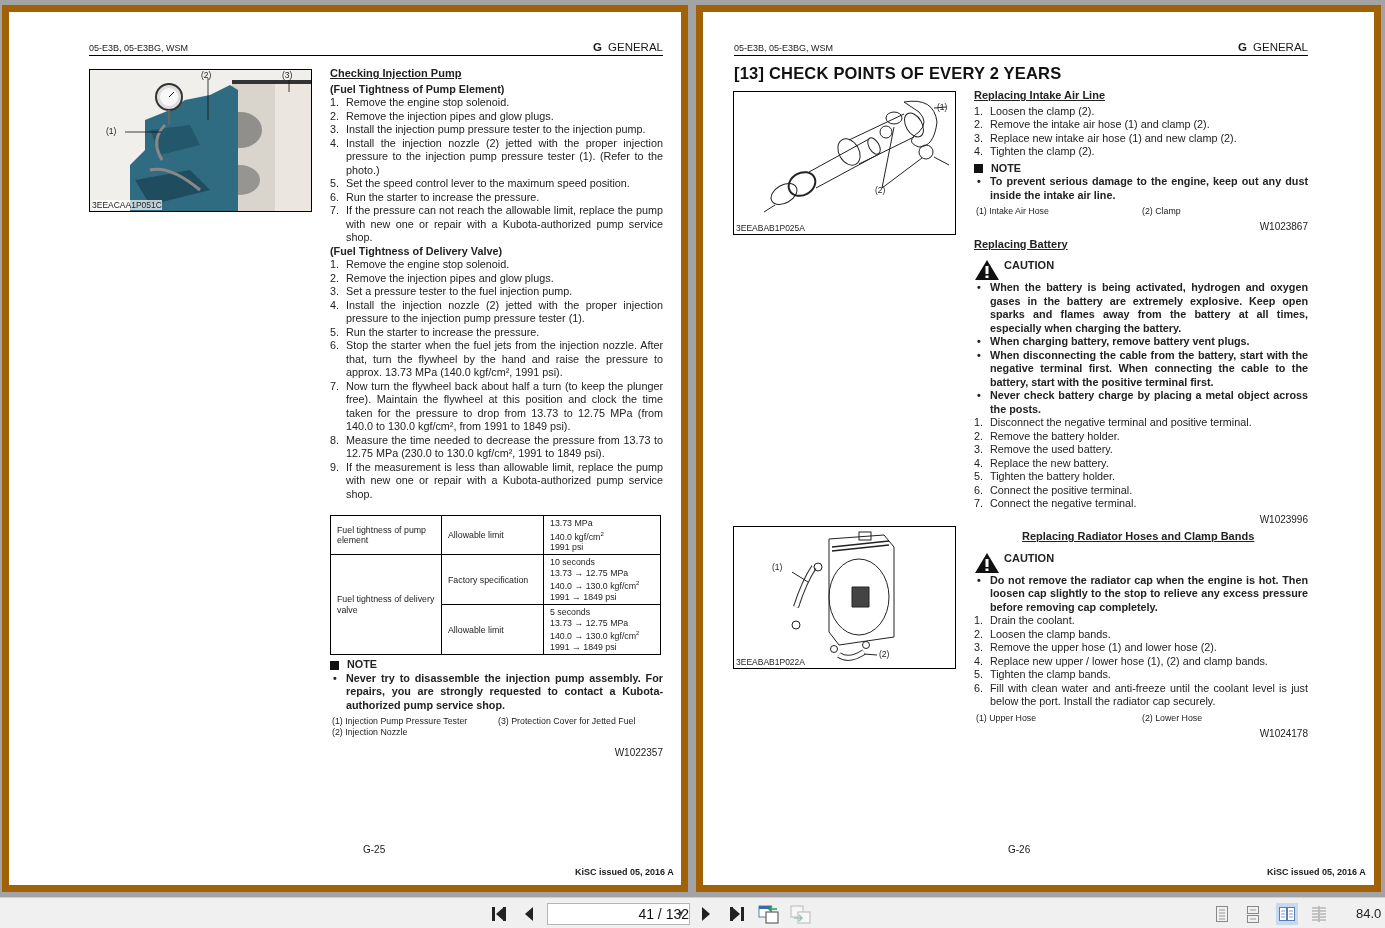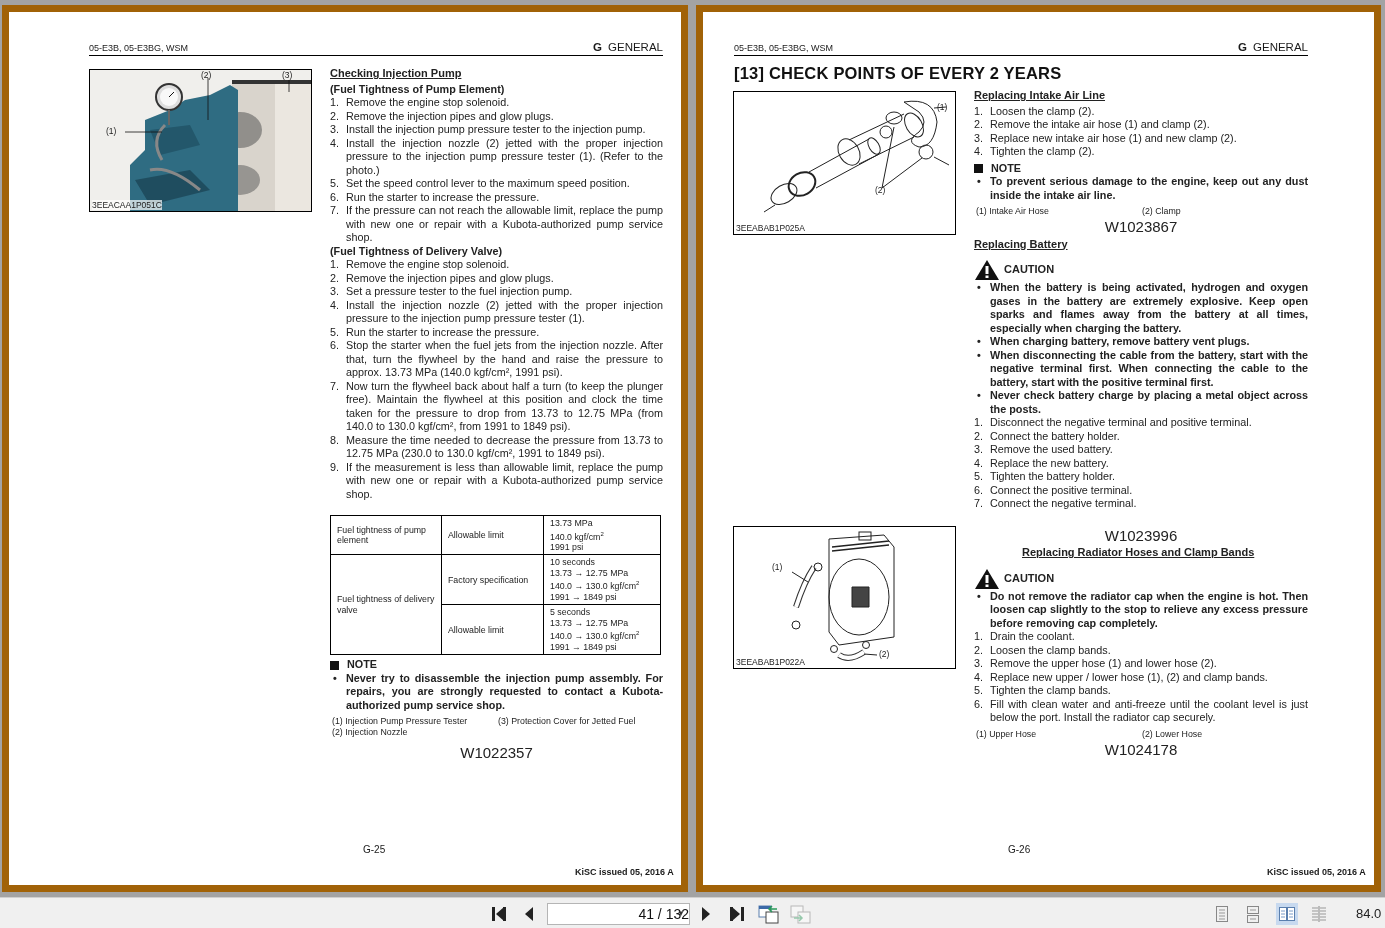--- a/index.html
+++ b/index.html
@@ -27,22 +27,22 @@
   .col .bh { font-weight: bold; }
   .col ol { list-style: none; }
   .col li { position: relative; padding-left: 16px; text-align: justify; }
   .col li .n { position: absolute; left: 0; top: 0; }
   .col .note-h { font-weight: bold; margin-top: 3px; display: flex; align-items: center; }
   .col .note-h .sq { display: inline-block; width: 9px; height: 9px; background: #111; margin-right: 8px; }
   .col .bul { position: relative; padding-left: 16px; font-weight: bold; text-align: justify; }
   .col .bul .d { position: absolute; left: 3px; top: 0; }
   .col .legend { font-size: 8.8px; line-height: 11px; margin-top: 4px; position: relative; height: 24px; }
   .col .legend span { position: absolute; }
-  .col .wcode { text-align: center; font-size: 15px; margin-top: 6px; }
-  .caution { display: flex; align-items: center; font-weight: bold; margin-top: 8px; font-size: 11px; }
+  .col .wcode { text-align: right; font-size: 10px; margin-top: 6px; }
+  .caution { display: flex; font-weight: bold; margin-top: 8px; font-size: 11px; }
   .caution svg { margin-right: 4px; }
 
   table.spec { border-collapse: collapse; font-size: 8.8px; line-height: 10.5px; width: 331px; margin-top: 14px; }
   table.spec td { border: 1px solid #000; padding: 2px 6px; vertical-align: middle; }
   table.spec sup { font-size: 6px; }
 
   .pgnum { position: absolute; bottom: 30px; font-size: 10px; }
   .issued { position: absolute; bottom: 8px; font-size: 9px; font-weight: bold; }
 
   .toolbar { position: absolute; left: 0; top: 897px; width: 1385px; height: 31px; background: #f0f0f0; border-top: 1px solid #d0d0d0; }
@@ -230,28 +230,28 @@
             <rect x="11.5" y="16.5" width="3" height="2.5" fill="#fff"></rect>
           </svg>
         <span>CAUTION</span>
       </div>
       <div class="bul"><span class="d">•</span><span>When the battery is being activated, hydrogen and oxygen gases in the battery are extremely explosive.  Keep open sparks and flames away from the battery at all times, especially when charging the battery.</span></div>
       <div class="bul"><span class="d">•</span><span>When charging battery, remove battery vent plugs.</span></div>
       <div class="bul"><span class="d">•</span><span>When disconnecting the cable from the battery, start with the negative terminal first.  When connecting the cable to the battery, start with the positive terminal first.</span></div>
       <div class="bul"><span class="d">•</span><span>Never check battery charge by placing a metal object across the posts.</span></div>
       <ol>
         <li><span class="n">1.</span><span>Disconnect the negative terminal and positive terminal.</span></li>
-        <li><span class="n">2.</span><span>Connect the battery holder.</span></li>
+        <li><span class="n">2.</span><span>Remove the battery holder.</span></li>
         <li><span class="n">3.</span><span>Remove the used battery.</span></li>
         <li><span class="n">4.</span><span>Replace the new battery.</span></li>
         <li><span class="n">5.</span><span>Tighten the battery holder.</span></li>
         <li><span class="n">6.</span><span>Connect the positive terminal.</span></li>
         <li><span class="n">7.</span><span>Connect the negative terminal.</span></li>
       </ol>
-      <div class="wcode" style="margin-top:18px;">W1023996</div>
+      <div class="wcode" style="margin-top:2px;">W1023996</div>
 
       <div class="sub" style="margin-top:4px;padding-left:48px;">Replacing Radiator Hoses and Clamp Bands</div>
       <div class="caution">
         <svg width="26" height="22" viewBox="0 0 26 22">
             <path d="M13,1 L25,21 L1,21 Z" fill="#111"></path>
             <rect x="11.5" y="7" width="3" height="8" fill="#fff"></rect>
             <rect x="11.5" y="16.5" width="3" height="2.5" fill="#fff"></rect>
           </svg>
         <span>CAUTION</span>
       </div>

